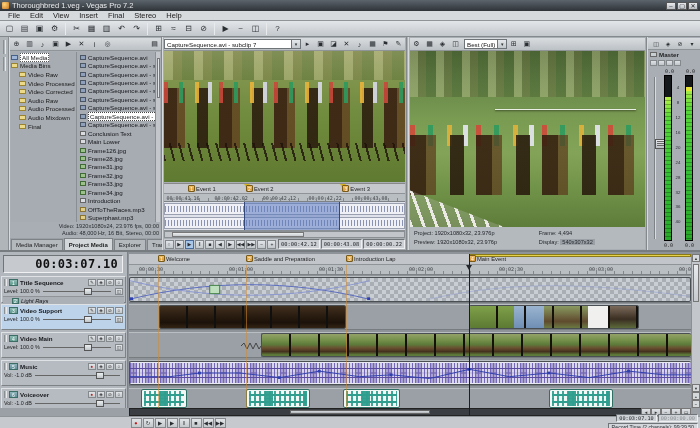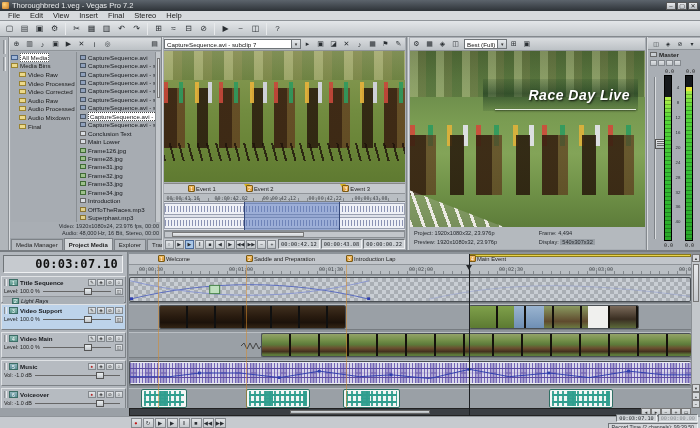--- a/index.html
+++ b/index.html
@@ -482,23 +482,20 @@
         <span class="dropdown" style="margin-left:2px;">
           <span>Best (Full)</span>
         </span>
         <span class="dd-arrow">▾</span>
         <span class="ibtn">⊞</span>
         <span class="ibtn">▣</span>
       </div>
       <div class="pv-video">
         <div class="pv-scene">
           <div class="pv-crowd"></div>
-          <div class="titleband">
-              <span class="ttl">Race Day Live</span>
-            </div>
           <div class="titleuln"></div>
           <div class="pv-silks"></div>
           <div class="pv-horses"></div>
           <div class="fence"></div>
         </div>
       </div>
       <div class="pv-status">
         <div class="pv-col left">
           <div><span>Project:</span> <span>1920x1080x32, 23.976p</span></div>
           <div><span>Preview:</span> <span>1920x1080x32, 23.976p</span></div>

